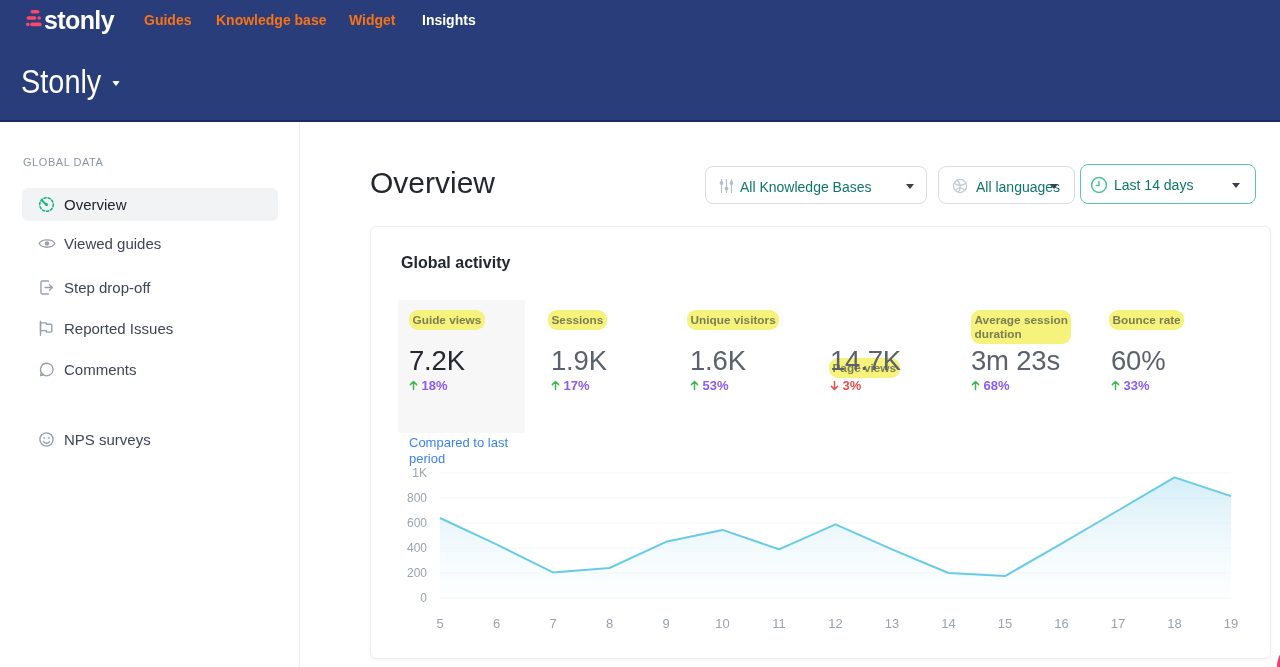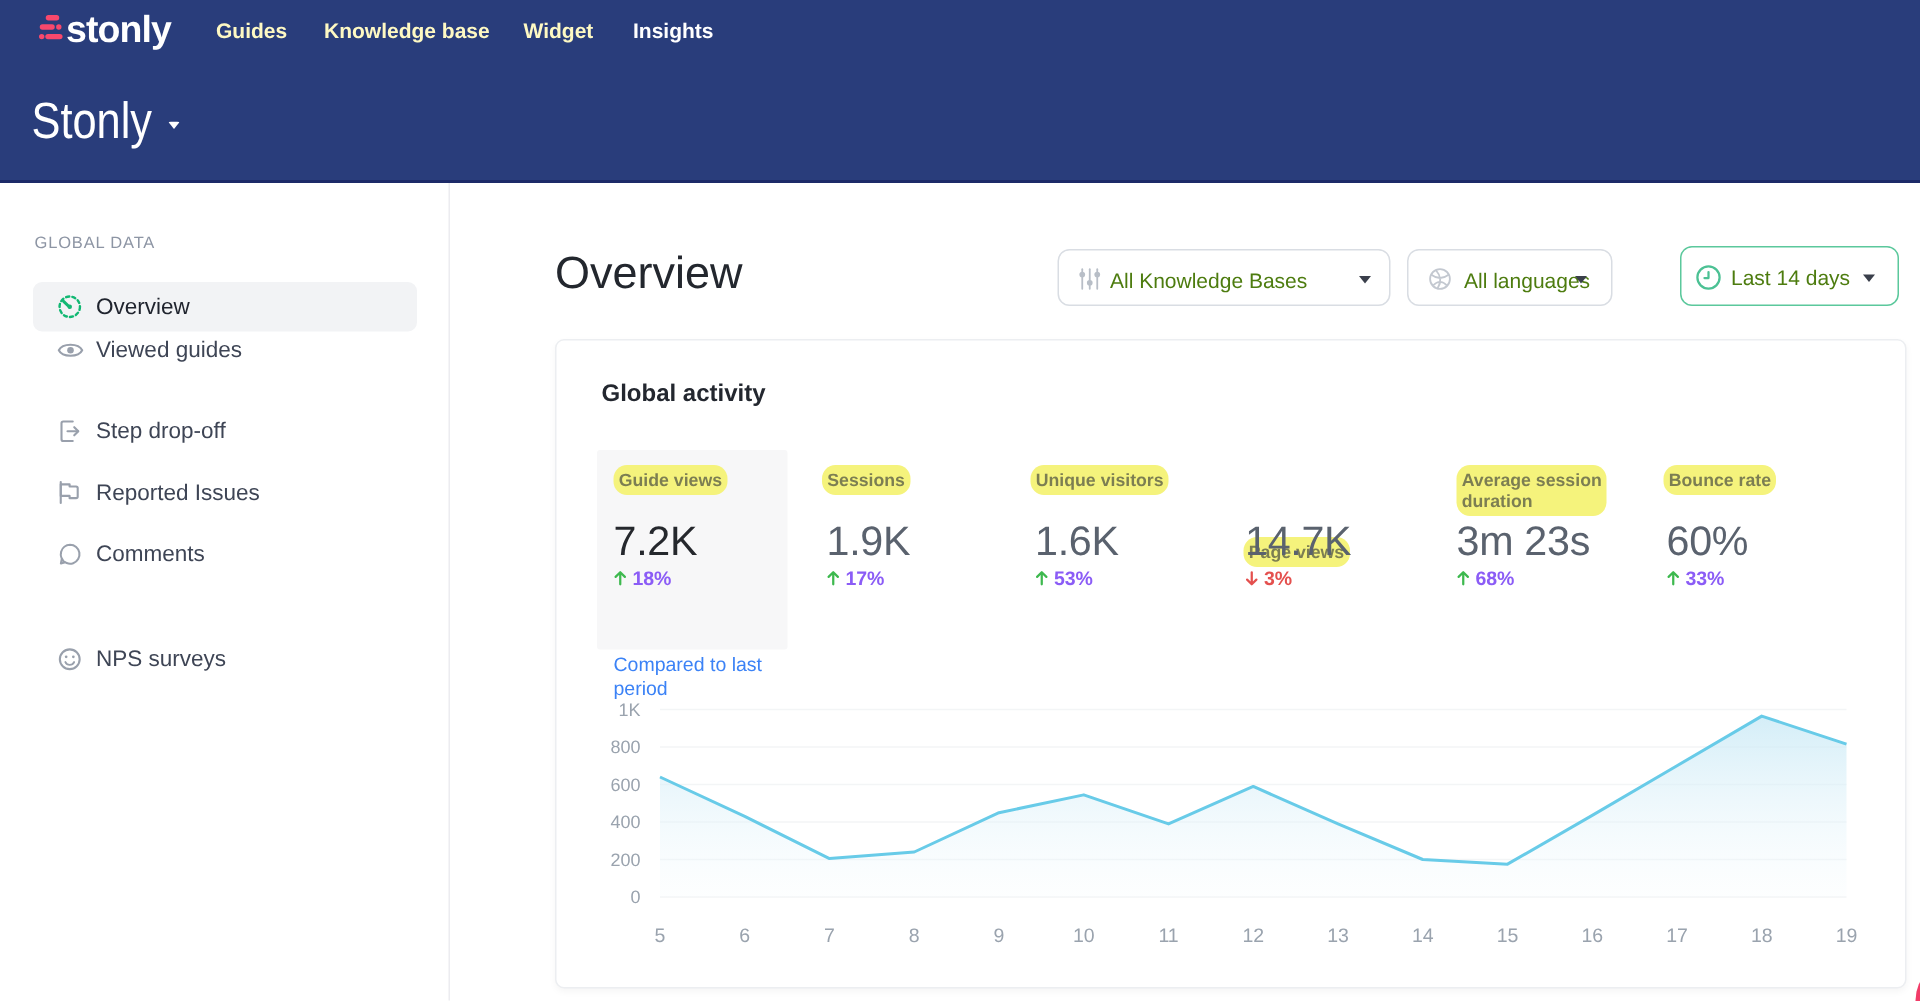--- a/index.html
+++ b/index.html
@@ -3,42 +3,42 @@
 <meta charset="utf-8">
 <style>
   * { margin:0; padding:0; box-sizing:border-box; }
   html,body { width:1280px; height:667px; overflow:hidden; background:#fff;
     font-family:"Liberation Sans", sans-serif; }
   .abs { position:absolute; }
 
   
   #header { position:absolute; left:0; top:0; width:1280px; height:121px;
     background:#293d7b; border-bottom:2px solid #1d2a68; height:122px; }
-  .navlink { position:absolute; top:12px; font-size:14px; font-weight:700; color:#fef9c3; }
+  .navlink { position:absolute; top:12px; font-size:14px; font-weight:700; color:#f97316; }
   #title { position:absolute; left:21px; top:62px; font-size:34px; font-weight:400; color:#fff; transform:scaleX(0.85); transform-origin:left top; }
   #titlecaret { position:absolute; left:112px; top:81px; width:0; height:0;
     border-left:4.5px solid transparent; border-right:4.5px solid transparent; border-top:5.5px solid #fff; border-radius:2px; }
   #logotext { position:absolute; left:44px; top:6px; font-size:25px; font-weight:700; color:#fff; letter-spacing:-0.6px; }
 
   
   #sidebar { position:absolute; left:0; top:122px; width:300px; height:545px;
     background:#fff; border-right:1px solid #ececf0; }
   #gd { position:absolute; left:23px; top:156px; font-size:11px; font-weight:400;
     letter-spacing:0.55px; color:#8d95a4; }
   .mi { position:absolute; left:22px; width:256px; height:33px; border-radius:6px; }
   .mi .txt { position:absolute; left:42px; top:8px; font-size:15px; color:#3e4555; }
   .mi svg { position:absolute; left:16px; top:8px; }
   .mi.active { background:#f2f3f5; }
   .mi.active .txt { color:#20242e; }
 
   
   #h1 { position:absolute; left:370px; top:166px; font-size:30px; font-weight:400; color:#23272e; }
   .dd { position:absolute; top:166px; height:38px; background:#fff;
     border:1px solid #d9dde3; border-radius:8px; }
-  .dd .txt { position:absolute; top:11.5px; font-size:14px; color:#4d7c0f; }
+  .dd .txt { position:absolute; top:11.5px; font-size:14px; color:#0f766e; }
   .caret { position:absolute; width:0; height:0; border-left:4.5px solid transparent;
     border-right:4.5px solid transparent; border-top:5px solid #3a3f4b; top:17px; }
 
   
   #card { position:absolute; left:370px; top:226px; width:901px; height:433px;
     background:#fff; border:1px solid #eceef1; border-radius:6px;
     box-shadow:0 2px 5px rgba(0,0,0,0.04); }
   #ga { position:absolute; left:401px; top:254px; font-size:16px; font-weight:700; color:#23272f; }
   #statbg { position:absolute; left:398px; top:300px; width:127px; height:133px; background:#f7f7f8; border-radius:2px; }
   .lbl { position:absolute; top:310px; background:#f5f37c; border-radius:9px;
@@ -77,21 +77,21 @@
 <div id="gd">GLOBAL DATA</div>
 
 <div class="mi active" style="top:188px;">
   <svg width="17" height="17" viewBox="0 0 17 17">
     <circle cx="8.5" cy="8.5" r="6.8" fill="none" stroke="#12b873" stroke-width="1.6" stroke-dasharray="2.1 2.1" stroke-linecap="round"></circle>
     <line x1="8.3" y1="8.7" x2="4.4" y2="4.9" stroke="#12b873" stroke-width="2" stroke-linecap="round"></line>
     <circle cx="8.5" cy="8.5" r="1.5" fill="#12b873"></circle>
   </svg>
   <div class="txt">Overview</div>
 </div>
-<div class="mi" style="top:217px;">
+<div class="mi" style="top:227px;">
   <svg width="18" height="17" viewBox="0 0 18 17">
     <path d="M1.2 8.5 C3.6 3.6 14.4 3.6 16.8 8.5 C14.4 13.4 3.6 13.4 1.2 8.5 Z" fill="none" stroke="#99a0ac" stroke-width="1.4" stroke-linejoin="round"></path>
     <circle cx="9" cy="8.5" r="2.2" fill="#99a0ac"></circle>
   </svg>
   <div class="txt">Viewed guides</div>
 </div>
 <div class="mi" style="top:270.5px;">
   <svg width="17" height="17" viewBox="0 0 17 17">
     <path d="M10.5 2 H4.2 C3.5 2 3 2.5 3 3.2 V13.8 C3 14.5 3.5 15 4.2 15 H10.5" fill="none" stroke="#99a0ac" stroke-width="1.4" stroke-linecap="round"></path>
     <line x1="7" y1="8.5" x2="14" y2="8.5" stroke="#99a0ac" stroke-width="1.4" stroke-linecap="round"></line>
@@ -145,21 +145,21 @@
   <svg style="position:absolute;left:13px;top:11px" width="16" height="16" viewBox="0 0 16 16">
     <g stroke="#c3c8d0" stroke-width="1.2" fill="none">
       <circle cx="8" cy="8" r="6.6"></circle>
       <path d="M2.2 5.2 Q8 9.5 13.8 5.2 M3.4 12.2 Q8 7.5 12.6 12.2 M5.2 2 Q10.5 8 6.4 14.2"></path>
     </g>
   </svg>
   <div class="txt" style="left:37px;">All languages</div>
   <div class="caret" style="right:16px;"></div>
 </div>
 
-<div class="dd" style="left:1120px; width:146px; top:164px; height:40px; border:1.5px solid #5bc89c;">
+<div class="dd" style="left:1080px; width:176px; top:164px; height:40px; border:1.5px solid #5bc89c;">
   <svg style="position:absolute;left:9px;top:11px" width="18" height="18" viewBox="0 0 18 18">
     <circle cx="9" cy="9" r="7.4" fill="none" stroke="#4cc194" stroke-width="1.5"></circle>
     <path d="M9 5.4 V9.4 H6.3" fill="none" stroke="#4cc194" stroke-width="1.5" stroke-linecap="round" stroke-linejoin="round"></path>
   </svg>
   <div class="txt" style="left:33px; top:12px;">Last 14 days</div>
   <div class="caret" style="right:15px; top:18px;"></div>
 </div>
 
 <div id="card"></div>
 <div id="ga">Global activity</div>

